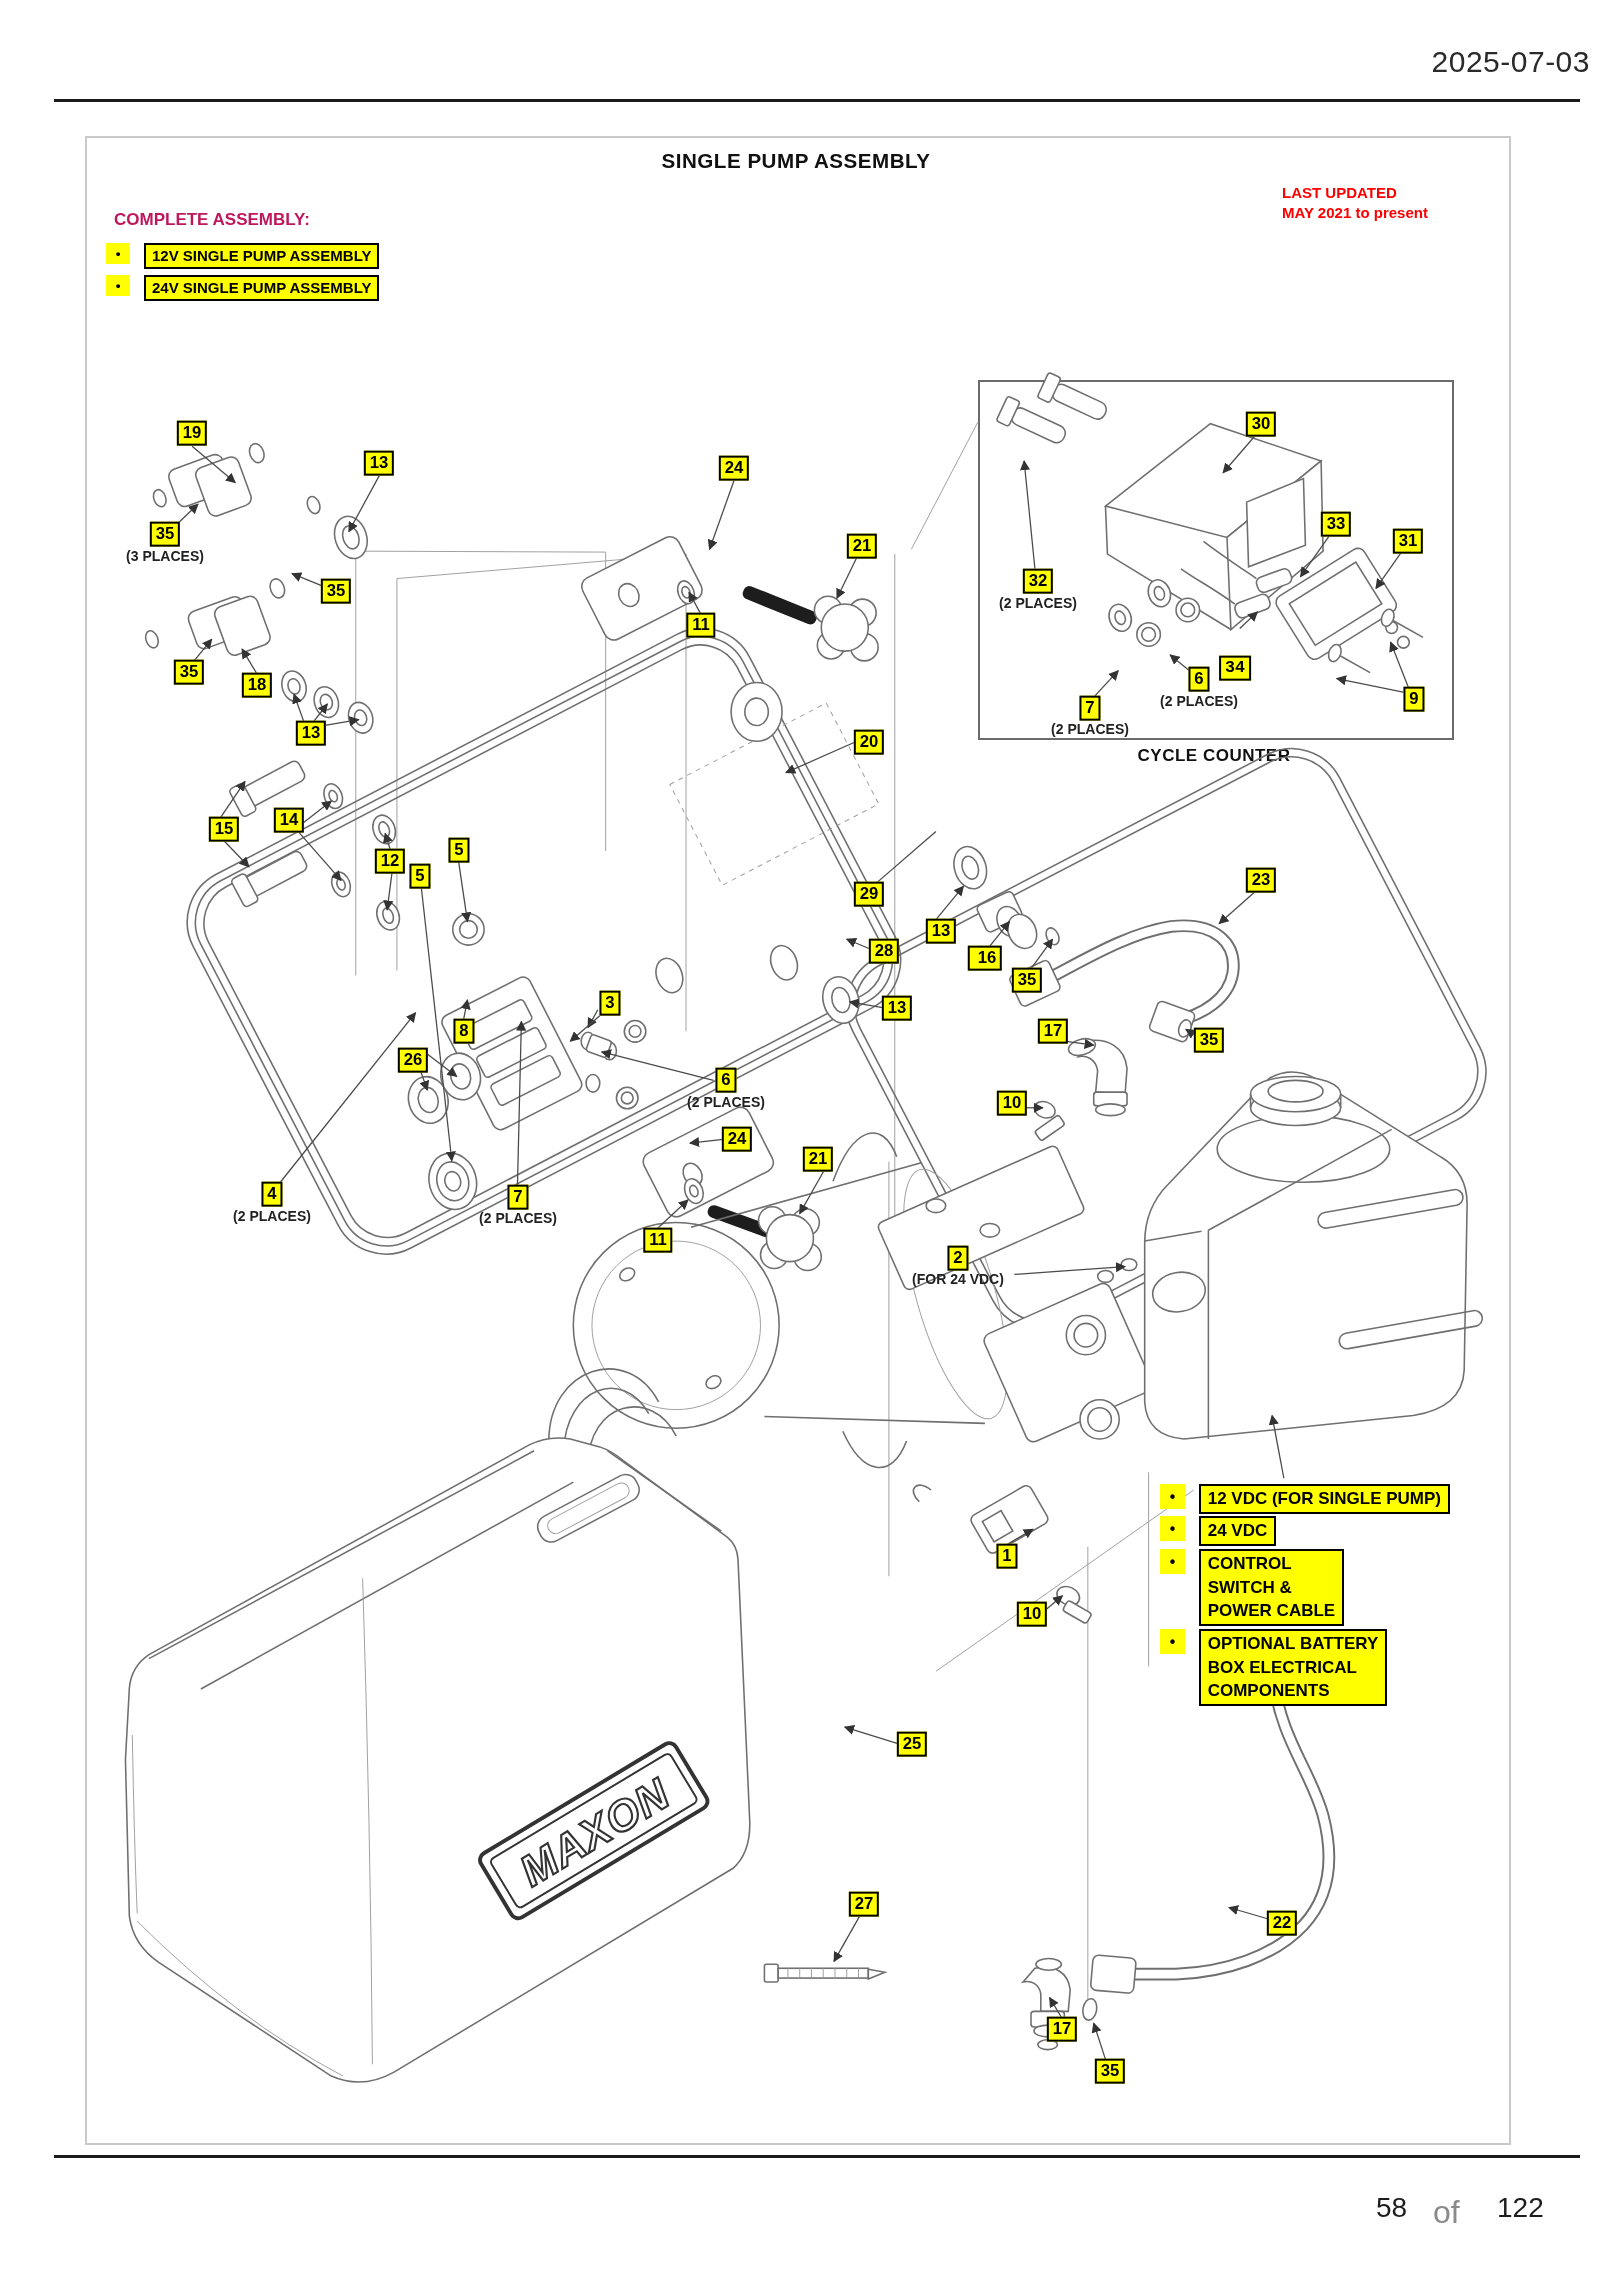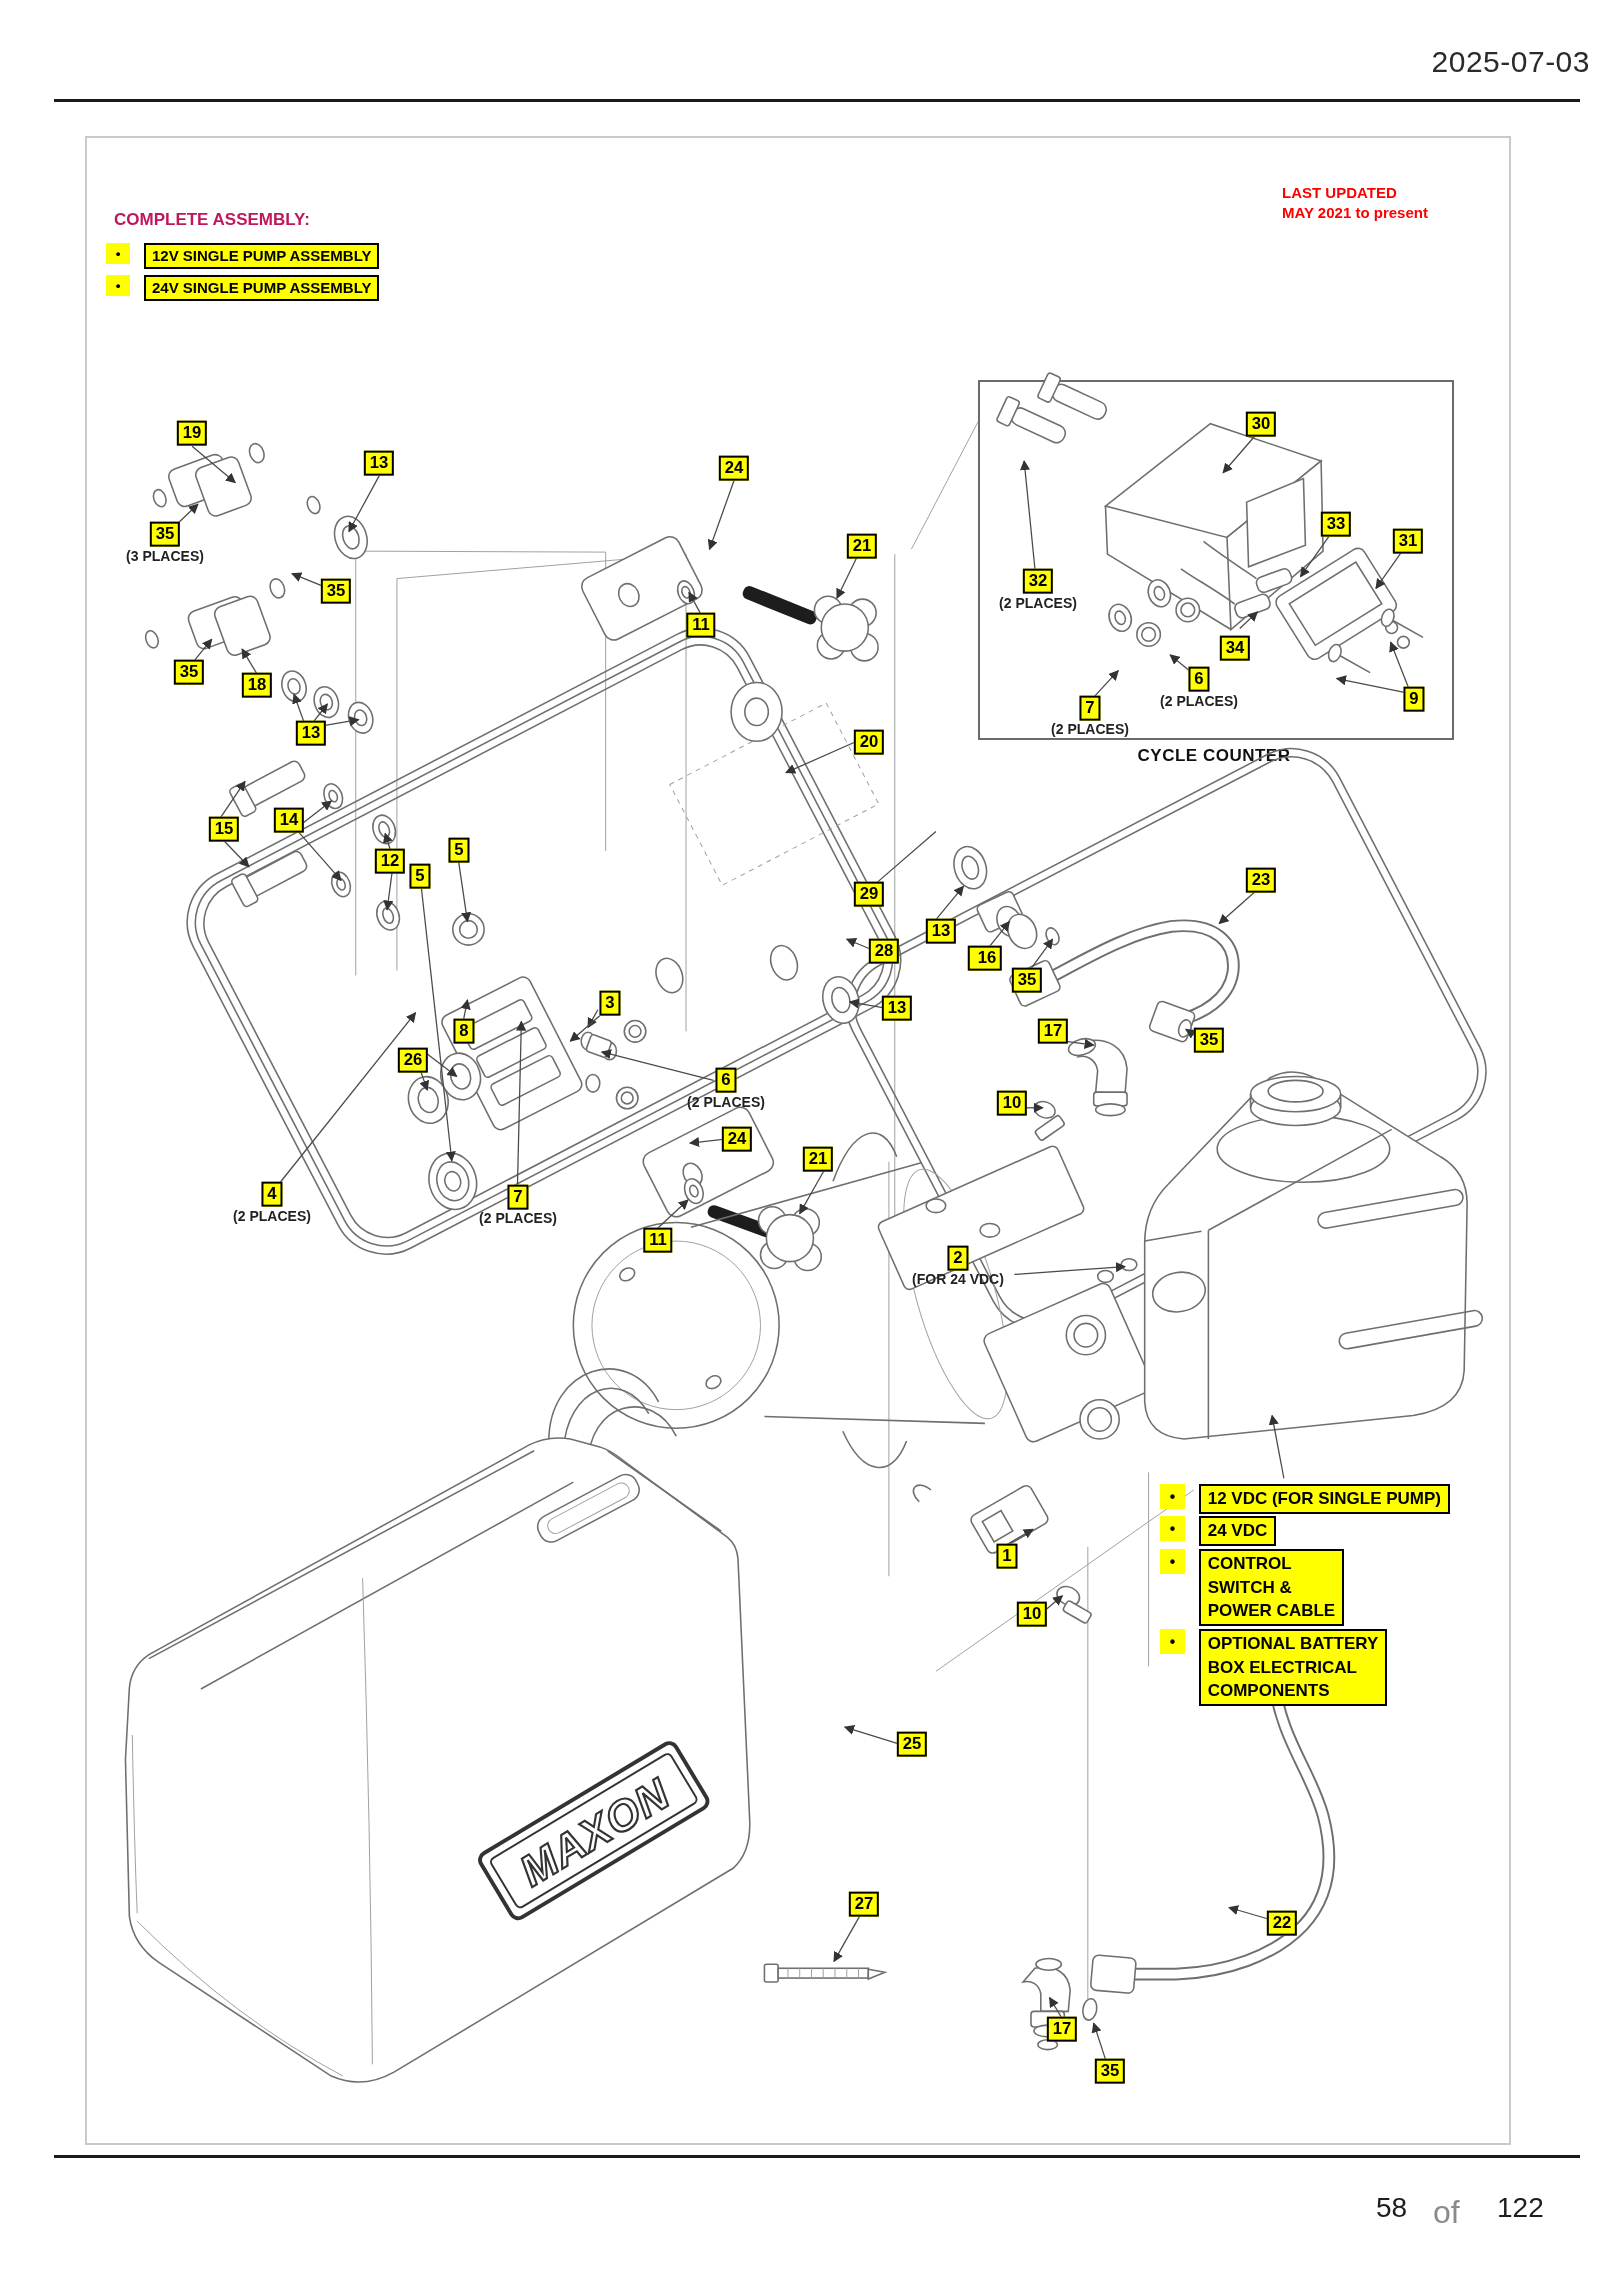--- a/index.html
+++ b/index.html
@@ -47,20 +47,21 @@
 </head>
 <body>
 
 <div class="page">
 
   <div class="hdr-date">2025-07-03</div>
   <div class="rule top"></div>
   <div class="rule bottom"></div>
 
   <div class="diagram-box"></div>
+  <div class="title">SINGLE PUMP ASSEMBLY</div>
 
   <div class="last-updated">
     <div>LAST UPDATED</div>
     <div>MAY 2021 to present</div>
   </div>
 
   <div class="complete">COMPLETE ASSEMBLY:</div>
 
   <div id="assembly-list">
       <div class="opt-row" style="left: 106px; top: 243px;">
@@ -538,21 +539,21 @@
       <div class="callout" style="left: 912px; top: 1744px;">25</div>
       <div class="callout" style="left: 864px; top: 1904px;">27</div>
       <div class="callout" style="left: 1282px; top: 1923px;">22</div>
       <div class="callout" style="left: 1062px; top: 2029px;">17</div>
       <div class="callout" style="left: 1110px; top: 2071px;">35</div>
       <div class="callout" style="left: 1261px; top: 424px;">30</div>
       <div class="callout" style="left: 1038px; top: 581px;">32</div>
       <div class="callout-note" style="left: 1038px; top: 595px;">(2 PLACES)</div>
       <div class="callout" style="left: 1336px; top: 524px;">33</div>
       <div class="callout" style="left: 1408px; top: 541px;">31</div>
-      <div class="callout" style="left: 1235px; top: 648px;">34</div>
+      <div class="callout" style="left: 1235px; top: 668px; font-family: Liberation Mono, monospace;">34</div>
       <div class="callout" style="left: 1090px; top: 708px;">7</div>
       <div class="callout-note" style="left: 1090px; top: 721px;">(2 PLACES)</div>
       <div class="callout" style="left: 1199px; top: 679px;">6</div>
       <div class="callout-note" style="left: 1199px; top: 693px;">(2 PLACES)</div>
       <div class="callout" style="left: 1414px; top: 699px;">9</div>
     </div>
 </div>
 
 
 </body></html>

